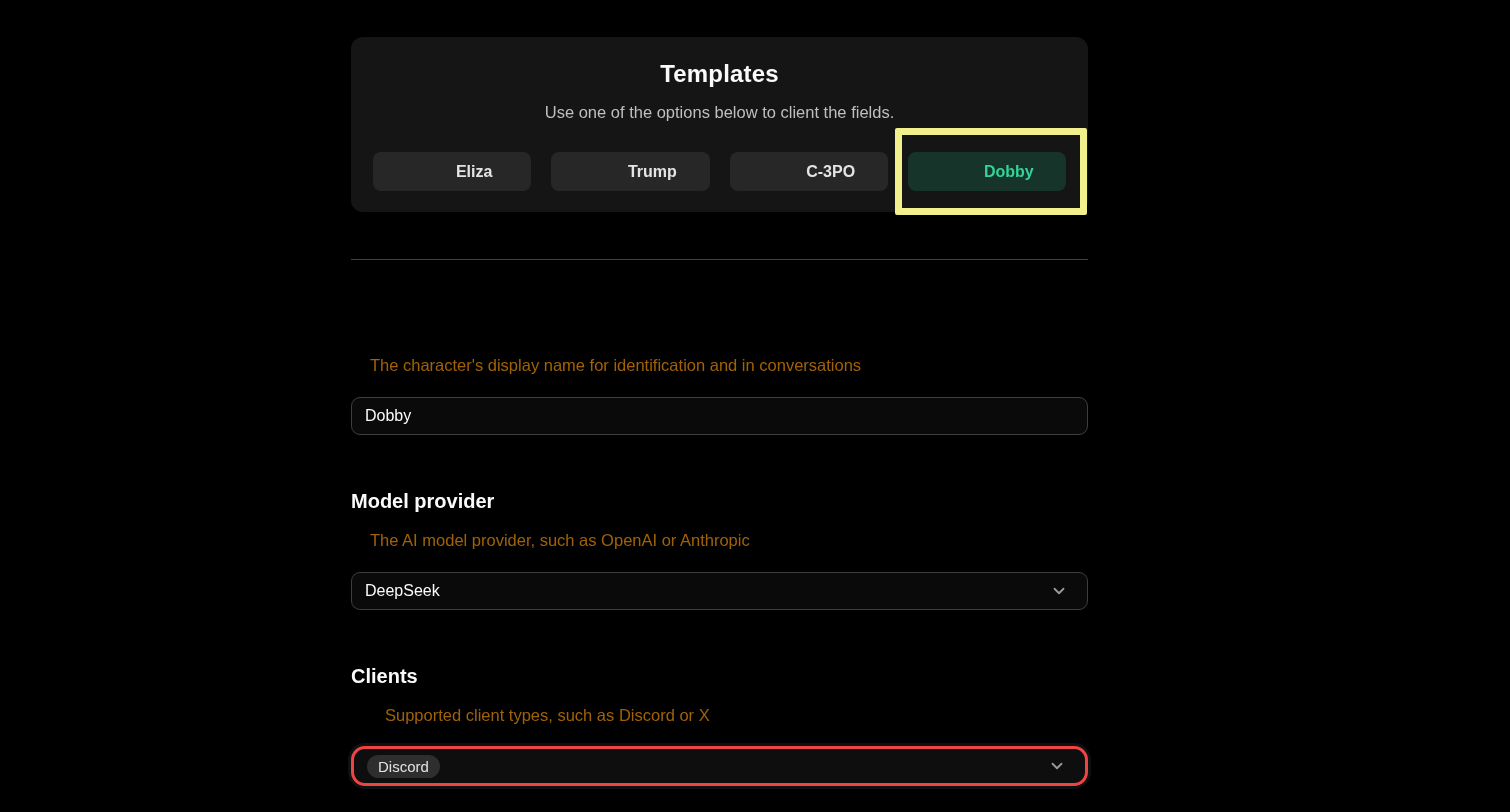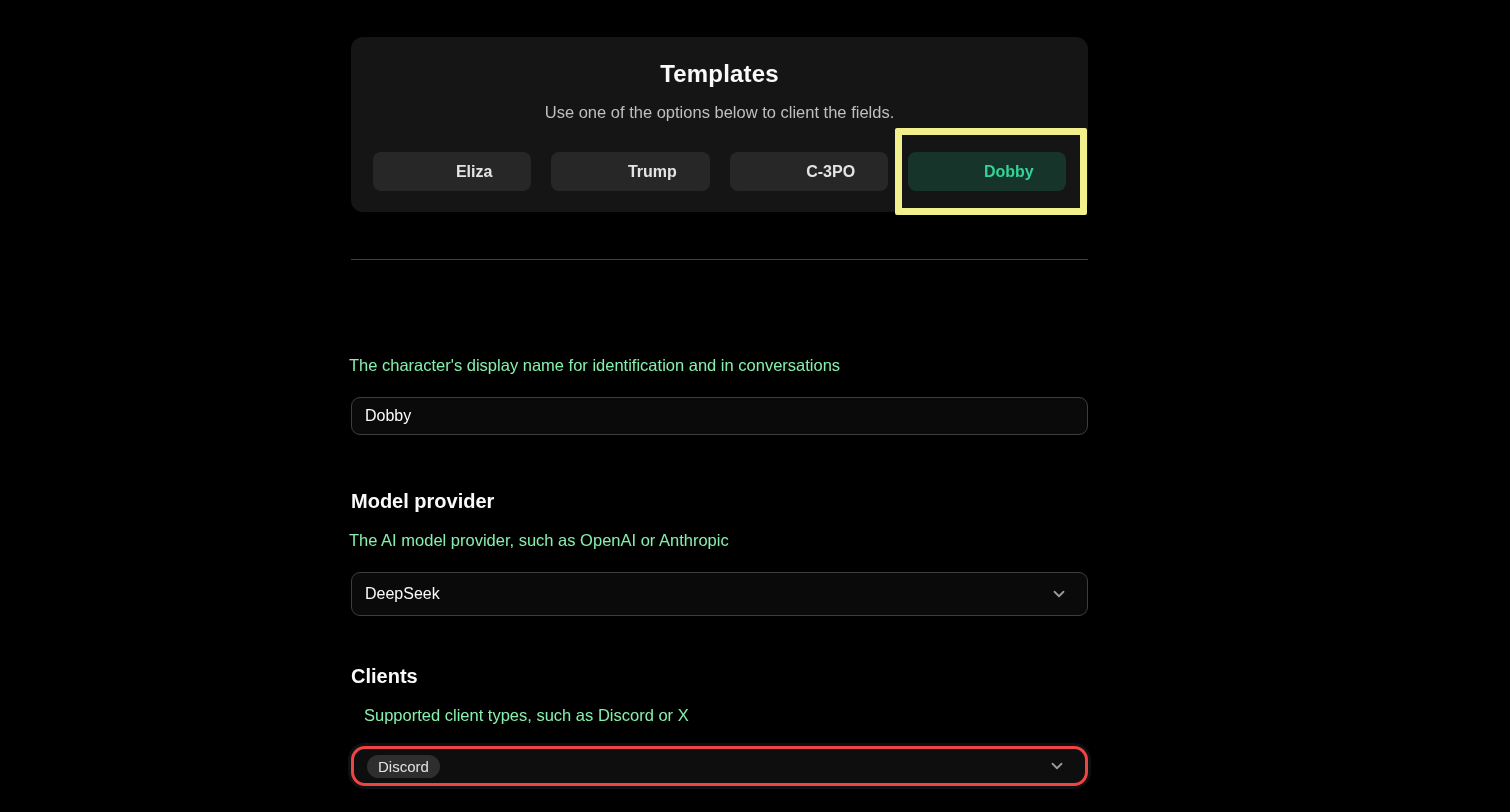--- a/index.html
+++ b/index.html
@@ -88,45 +88,45 @@
     position: absolute;
     left: 351px;
     width: 737px;
     font-size: 20px;
     font-weight: 700;
     line-height: 26px;
     color: #fafafa;
   }
   .field-desc {
     position: absolute;
-    left: 349px;
+    left: 370px;
     width: 737px;
     font-size: 16.5px;
     line-height: 24px;
-    color: #86efac;
+    color: #a16207;
   }
   .text-input {
     position: absolute;
     left: 351px;
     width: 737px;
     height: 38px;
     background: #0a0a0a;
     border: 1px solid #3e3e3e;
     border-radius: 9px;
     color: #fafafa;
     font-family: inherit;
     font-size: 16px;
     padding: 0 13px;
     outline: none;
   }
   .select-box {
     position: absolute;
     left: 351px;
     width: 737px;
-    height: 44px;
+    height: 38px;
     background: #0a0a0a;
     border: 1px solid #3e3e3e;
     border-radius: 9px;
     display: flex;
     align-items: center;
     padding: 0 13px;
     cursor: pointer;
   }
   .select-box .value {
     font-size: 16px;

